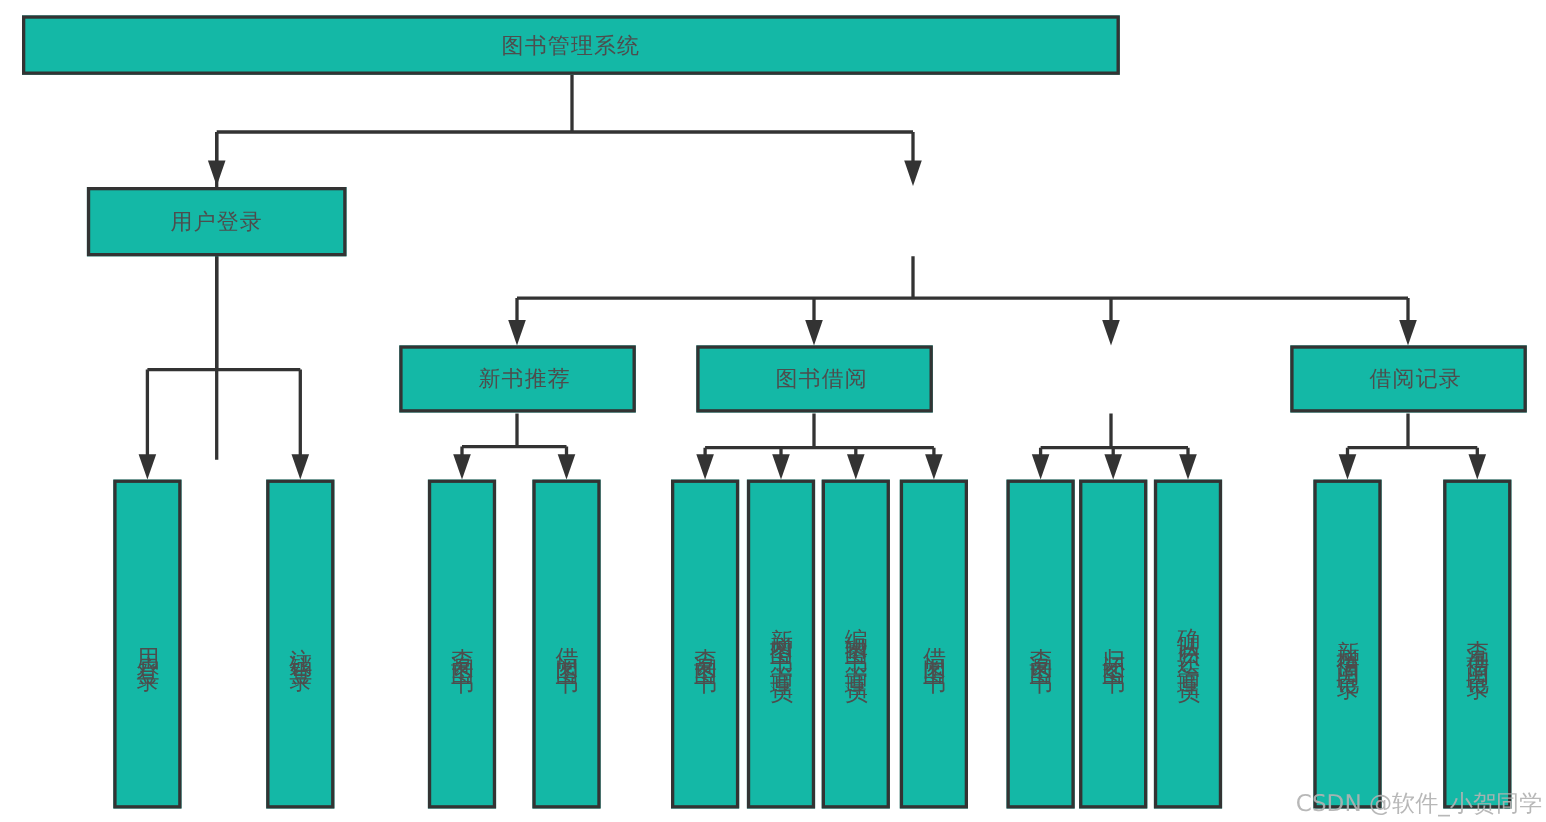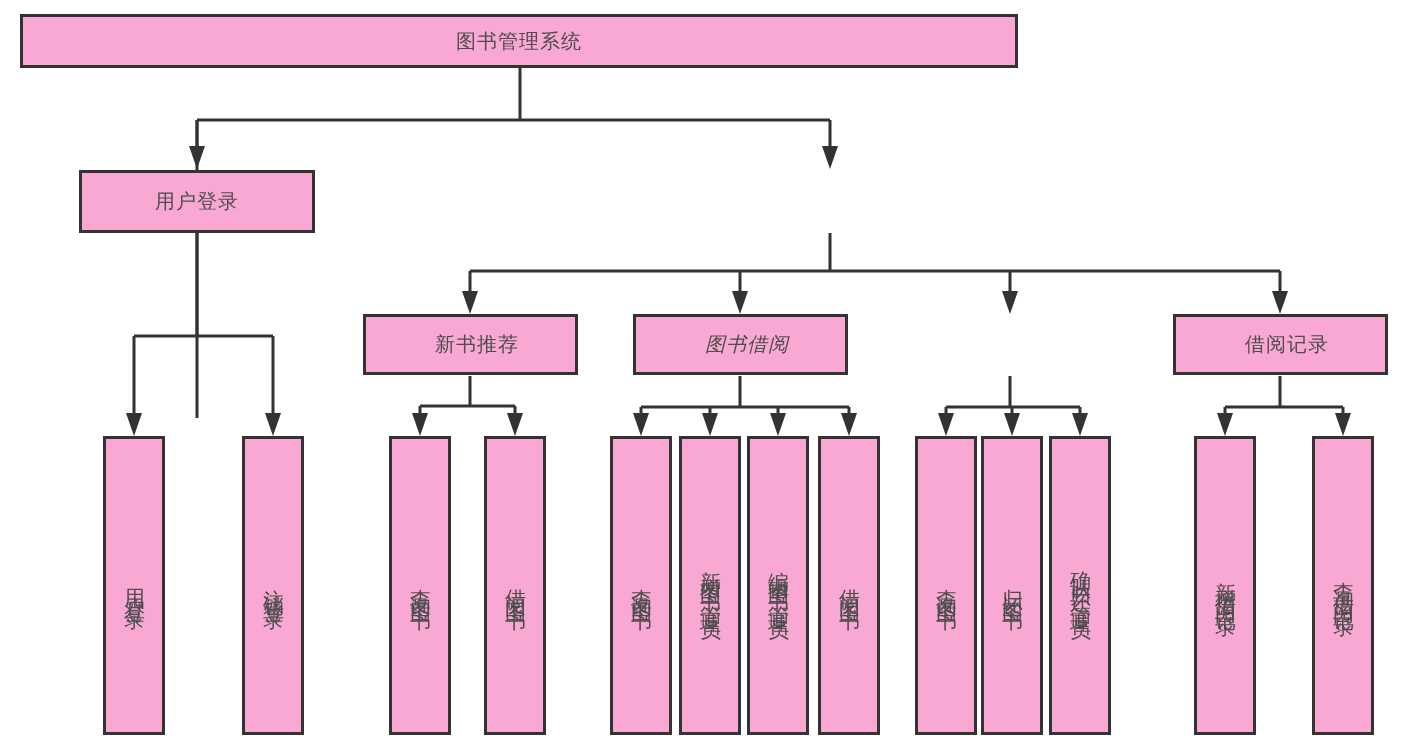--- a/index.html
+++ b/index.html
@@ -16,40 +16,40 @@
   }
   svg.connectors {
     position: absolute;
     left: 0; top: 0;
     width: 1405px; height: 747px;
     z-index: 1;
   }
   .box {
     position: absolute;
     box-sizing: border-box;
-    background: #f9a8d4;
+    background: #14b8a6;
     border: 3px solid #333333;
     display: flex;
     align-items: center;
     justify-content: center;
     color: #4d4d4d;
     z-index: 2;
   }
   .box .lbl {
     font-size: 20px;
     letter-spacing: 1px;
     white-space: nowrap;
   }
   .root-box   { left: 20px;  top: 14px;  width: 998px; height: 54px; }
   .l2-box     { top: 170px; width: 236px; height: 63px; }
   .l2-user    { left: 79px; }
   .l2-mgmt    { left: 712px; }
   .l3-box     { top: 314px; width: 215px; height: 61px; padding-left: 13px; }
   .l3-new     { left: 363px; }
-  .l3-borrow  { left: 633px; font-style: italic; }
+  .l3-borrow  { left: 633px; }
   .l3-current { left: 903px; }
   .l3-records { left: 1173px; }
   .leaf {
     top: 436px; width: 62px; height: 299px;
   }
   .leaf .lbl {
     writing-mode: vertical-rl;
     font-size: 21px;
     letter-spacing: 7px;
     line-height: 1;
@@ -175,14 +175,15 @@
     <span class="lbl">确认归还（管理员）</span>
   </div>
 
   <div class="box leaf leaf-e1">
     <span class="lbl">新增借阅记录</span>
   </div>
   <div class="box leaf leaf-e2">
     <span class="lbl">查询借阅记录</span>
   </div>
 
+  <div class="watermark">CSDN @软件_小贺同学</div>
 
 </div>
 
 </body></html>

